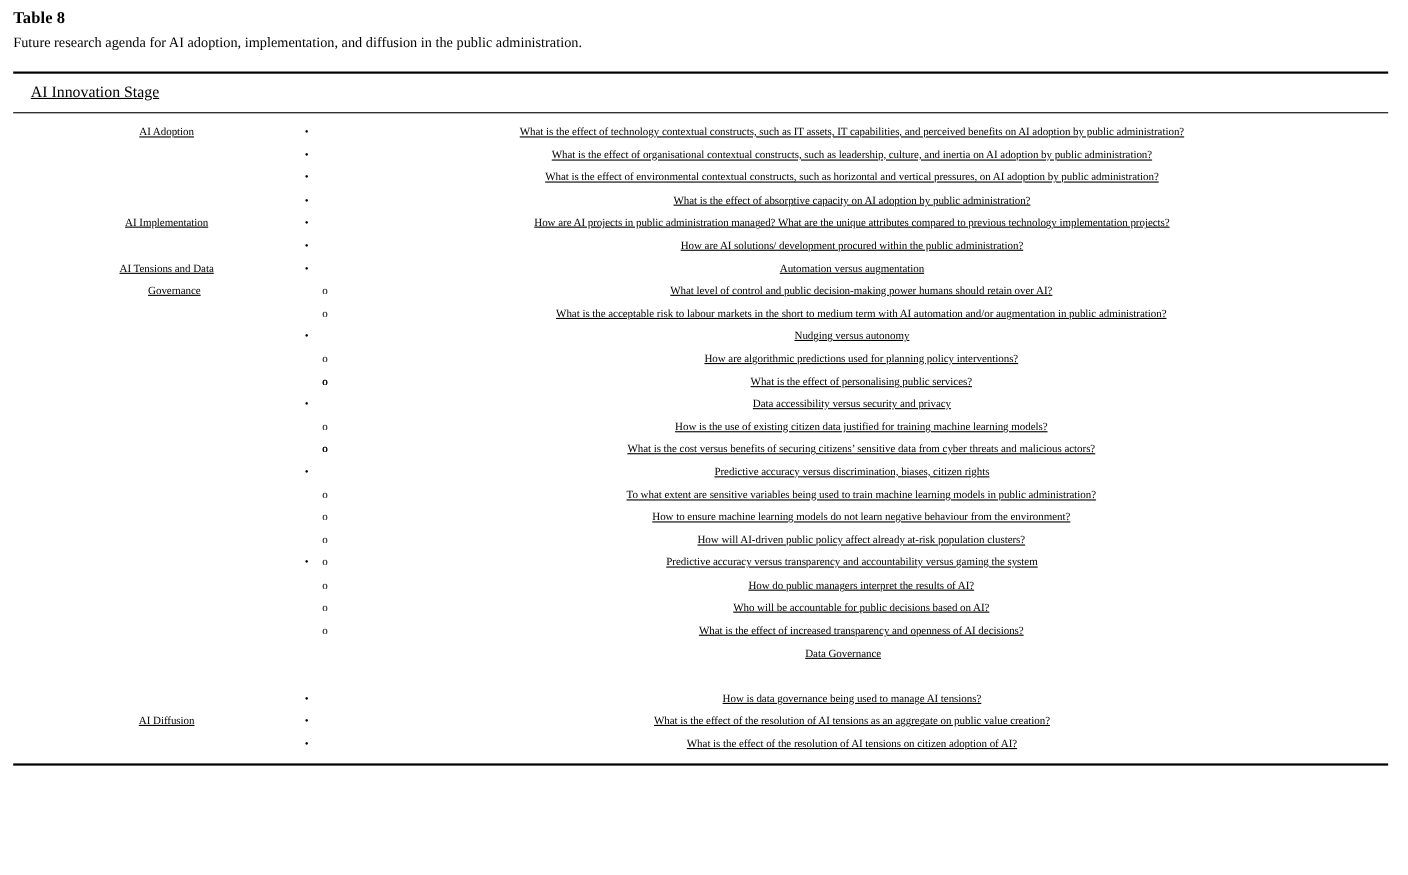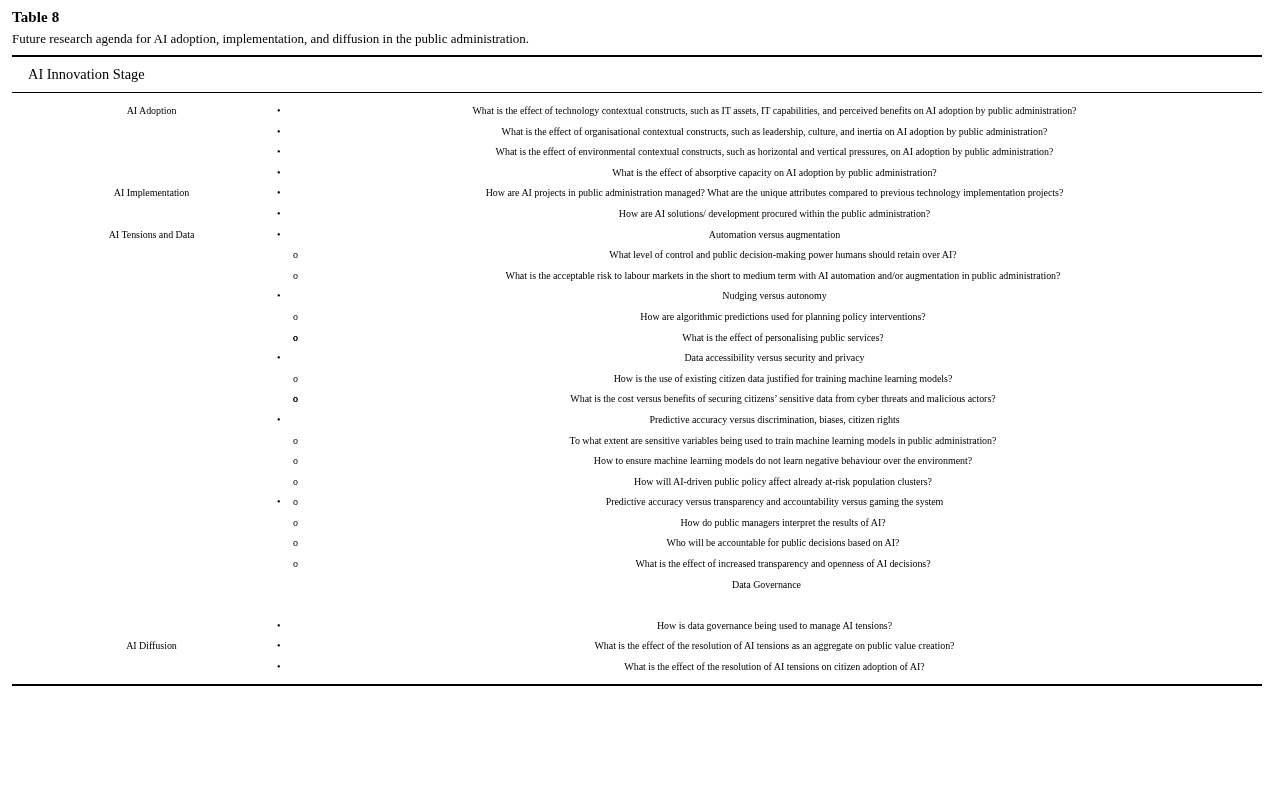--- a/index.html
+++ b/index.html
@@ -18,23 +18,24 @@
     font-weight: bold;
     line-height: 21px;
     letter-spacing: 0.1px;
   }
   .caption-desc {
     font-size: 13px;
     line-height: 22px;
   }
 
   .ptable {
-    margin-top: 5px;
+    margin-top: 15px;
     border-top: 2px solid #000;
     border-bottom: 2.5px solid #000;
+    text-decoration: underline;
   }
   .thead {
     display: grid;
     grid-template-columns: 263px 1fr;
     padding: 7px 0 8px 0;
     border-bottom: 1.5px solid #000;
     font-size: 14.4px;
     line-height: 20px;
   }
   .th-stage { padding-left: 16px; }
@@ -91,36 +92,37 @@
             <div class="stage-line">AI Implementation</div>
           </div>
           <div class="q-cell">
             <div class="item bullet"><span class="marker">•</span><span class="itext">How are AI projects in public administration managed? What are the unique attributes compared to previous technology implementation projects?</span></div>
             <div class="item bullet"><span class="marker">•</span><span class="itext">How are AI solutions/ development procured within the public administration?</span></div>
           </div>
         </div>
         <div class="trow">
           <div class="stage-cell">
             <div class="stage-line">AI Tensions and Data</div>
+            <div class="stage-line cont">Governance</div>
           </div>
           <div class="q-cell">
             <div class="item bullet"><span class="marker">•</span><span class="itext">Automation versus augmentation</span></div>
             <div class="item sub"><span class="marker">o</span><span class="itext">What level of control and public decision-making power humans should retain over AI?</span></div>
             <div class="item sub"><span class="marker">o</span><span class="itext">What is the acceptable risk to labour markets in the short to medium term with AI automation and/or augmentation in public administration?</span></div>
             <div class="item bullet"><span class="marker">•</span><span class="itext">Nudging versus autonomy</span></div>
             <div class="item sub"><span class="marker">o</span><span class="itext">How are algorithmic predictions used for planning policy interventions?</span></div>
             <div class="item sub"><span class="marker">o</span></div>
             <div class="item sub"><span class="marker">o</span><span class="itext">What is the effect of personalising public services?</span></div>
             <div class="item bullet"><span class="marker">•</span><span class="itext">Data accessibility versus security and privacy</span></div>
             <div class="item sub"><span class="marker">o</span><span class="itext">How is the use of existing citizen data justified for training machine learning models?</span></div>
             <div class="item sub"><span class="marker">o</span></div>
             <div class="item sub"><span class="marker">o</span><span class="itext">What is the cost versus benefits of securing citizens’ sensitive data from cyber threats and malicious actors?</span></div>
             <div class="item bullet"><span class="marker">•</span><span class="itext">Predictive accuracy versus discrimination, biases, citizen rights</span></div>
             <div class="item sub"><span class="marker">o</span><span class="itext">To what extent are sensitive variables being used to train machine learning models in public administration?</span></div>
-            <div class="item sub"><span class="marker">o</span><span class="itext">How to ensure machine learning models do not learn negative behaviour over the environment?</span></div>
+            <div class="item sub"><span class="marker">o</span><span class="itext">How to ensure machine learning models do not learn negative behaviour from the environment?</span></div>
             <div class="item sub"><span class="marker">o</span><span class="itext">How will AI-driven public policy affect already at-risk population clusters?</span></div>
             <div class="item sub"><span class="marker">o</span></div>
             <div class="item bullet"><span class="marker">•</span><span class="itext">Predictive accuracy versus transparency and accountability versus gaming the system</span></div>
             <div class="item sub"><span class="marker">o</span><span class="itext">How do public managers interpret the results of AI?</span></div>
             <div class="item sub"><span class="marker">o</span><span class="itext">Who will be accountable for public decisions based on AI?</span></div>
             <div class="item sub"><span class="marker">o</span><span class="itext">What is the effect of increased transparency and openness of AI decisions?</span></div>
             <div class="item plain"><span class="itext">Data Governance</span></div>
             <div class="item spacer"></div>
             <div class="item bullet"><span class="marker">•</span><span class="itext">How is data governance being used to manage AI tensions?</span></div>
           </div>

